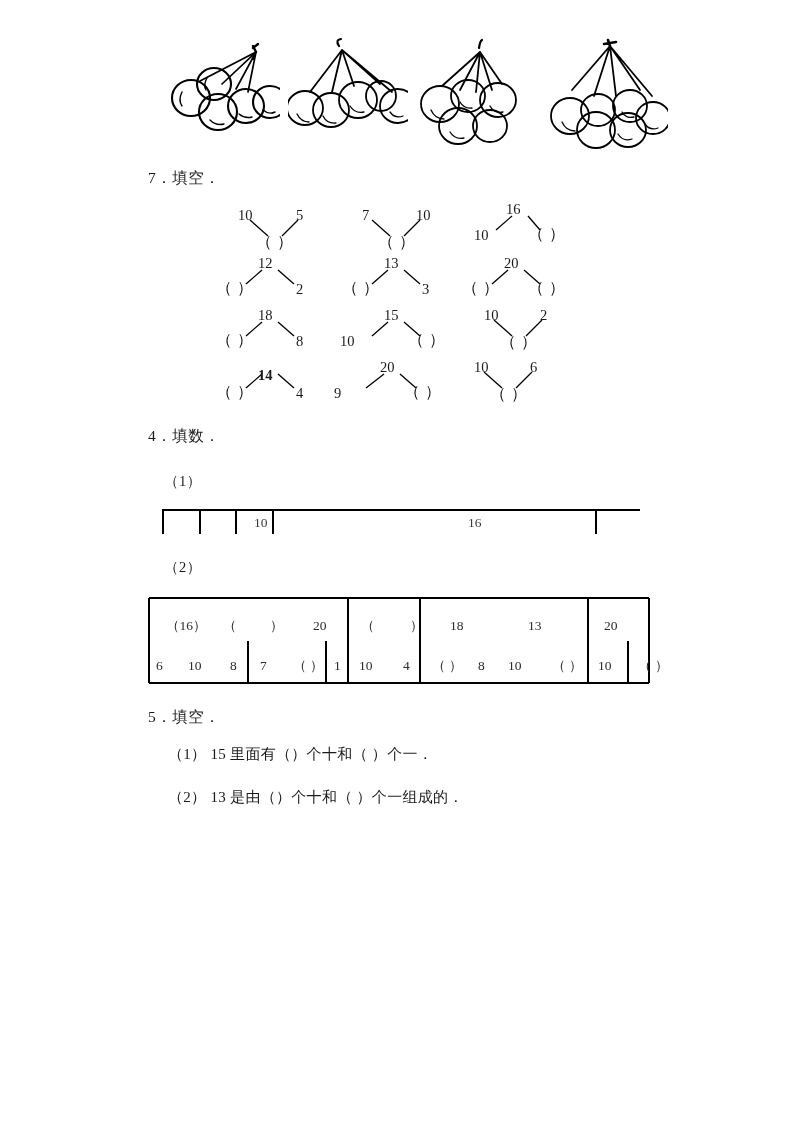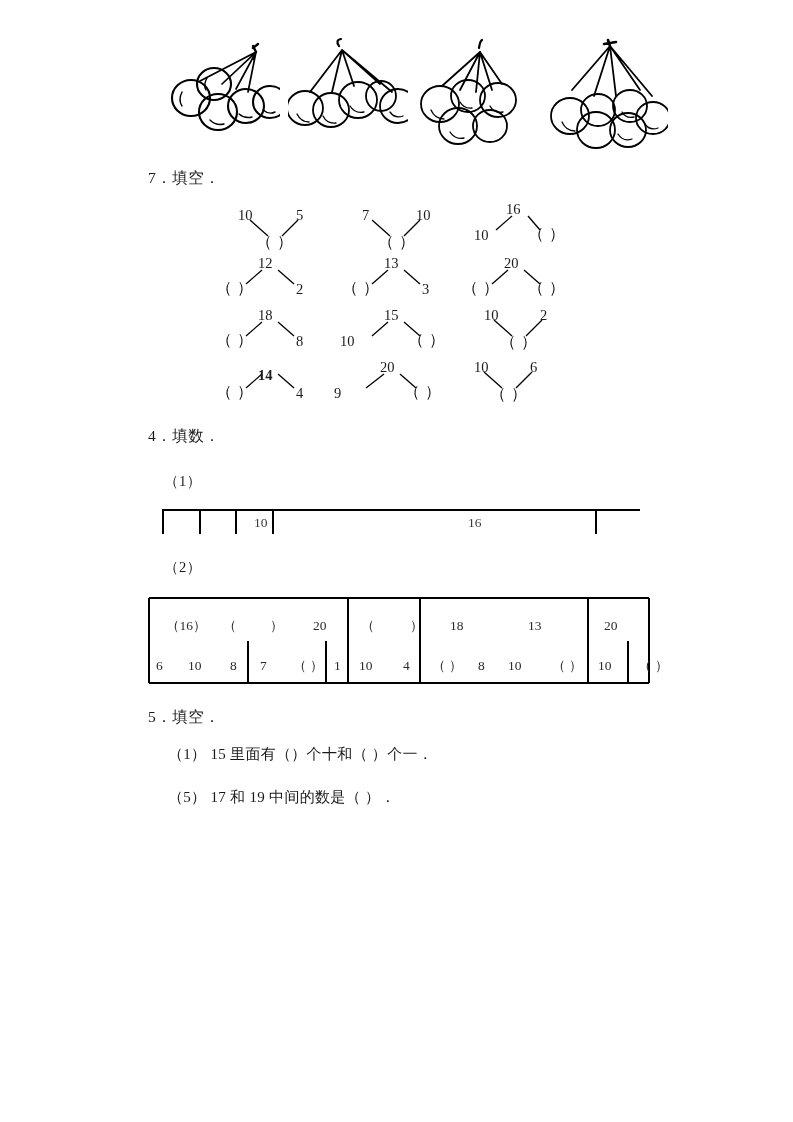--- a/index.html
+++ b/index.html
@@ -412,18 +412,18 @@
   </div>
 
   <div class="heading" style="left:148px; top:707px;font-family:Liberation Serif, serif;">5．填空．</div>
 
   <div class="qlist">
     <div class="qitem">
       <span class="qlabel">（1）</span>
       <span>15 里面有（）个十和（          ）个一．</span>
     </div>
     <div class="qitem">
-      <span class="qlabel">（5）</span>
-      <span>17 和 19 中间的数是（          ）．</span>
+      <span class="qlabel">（2）</span>
+      <span>13 是由（）个十和（          ）个一组成的．</span>
     </div>
   </div>
 
 </div>
 
 </body></html>

